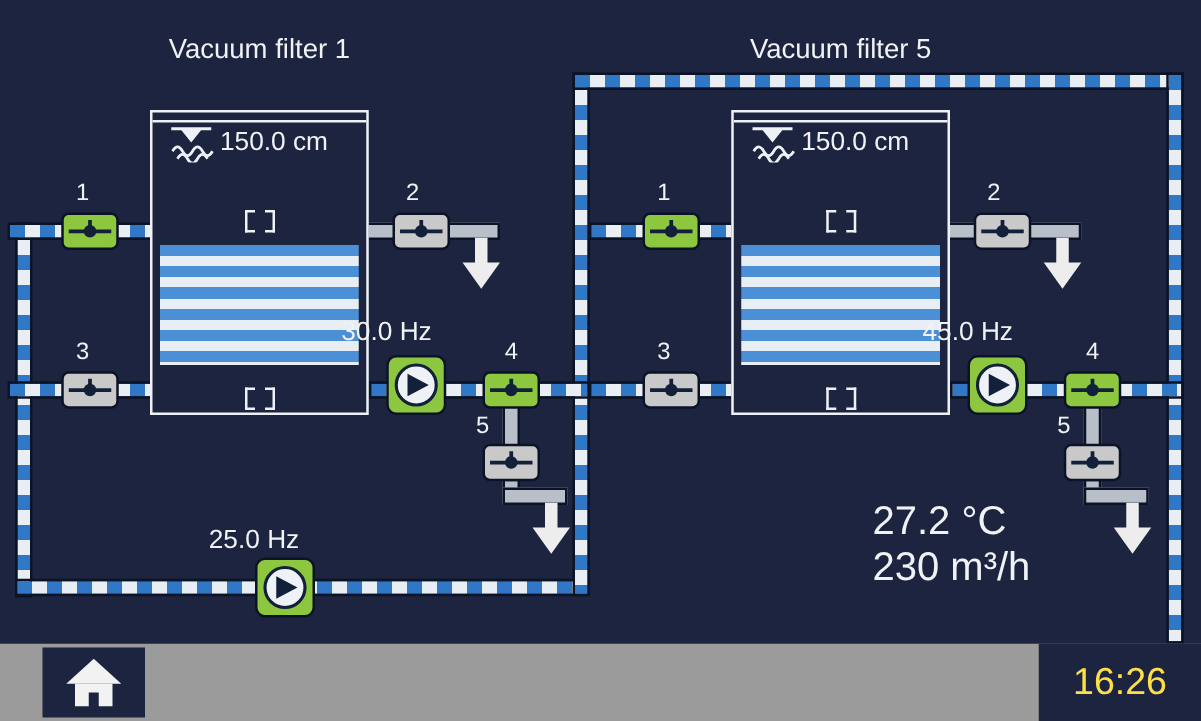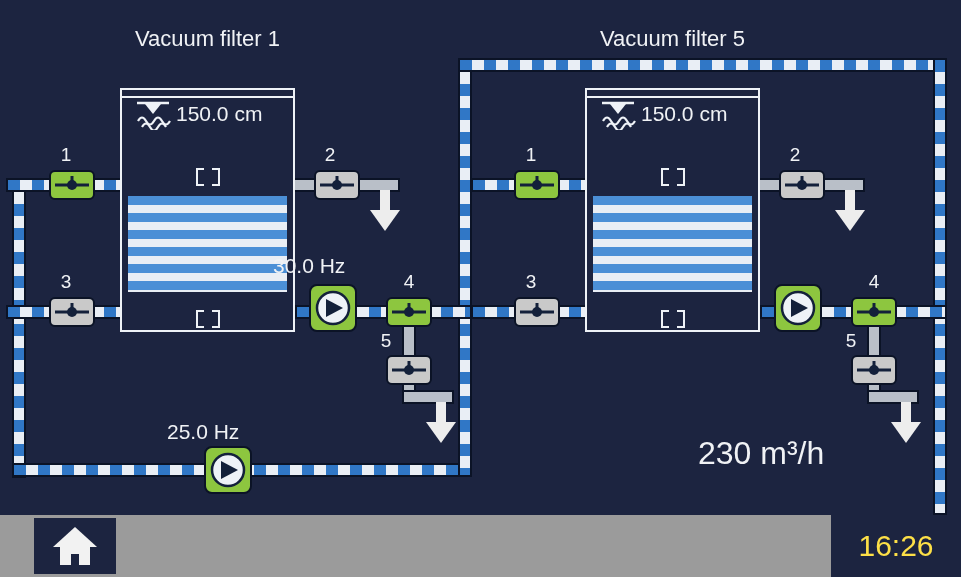--- a/index.html
+++ b/index.html
@@ -214,30 +214,32 @@
           <circle cx="21" cy="21" r="16" fill="#eef2f7" stroke="#13203a" stroke-width="2.5"></circle>
           <polygon points="14,12 14,30 31,21" fill="#13203a"></polygon>
         </svg>
     </div>
 
     <div class="lbl num" style="left:54px;top:144px">1</div>
     <div class="lbl num" style="left:318px;top:144px">2</div>
     <div class="lbl num" style="left:54px;top:271px">3</div>
     <div class="lbl num" style="left:397px;top:271px">4</div>
     <div class="lbl num" style="left:374px;top:330px">5</div>
+    <div class="lbl hz" style="left:273px;top:254px">45.0 Hz</div>
   </div>
 
   <div class="pump" style="left:204px;top:446px">
     <svg width="42" height="42" viewBox="0 0 42 42">
         <circle cx="21" cy="21" r="16" fill="#eef2f7" stroke="#13203a" stroke-width="2.5"></circle>
         <polygon points="14,12 14,30 31,21" fill="#13203a"></polygon>
       </svg>
   </div>
   <div class="lbl hz" style="left:167px;top:420px">25.0 Hz</div>
 
+  <div class="lbl reading-value" style="left:698px;top:398px">27.2 °C</div>
   <div class="lbl reading-value" style="left:698px;top:435px">230 m³/h</div>
 
   <div class="taskbar">
     <div class="home-btn">
       <svg width="46" height="42" viewBox="0 0 46 42">
         <polygon points="23,2 45,22 1,22" fill="#f2f2f2"></polygon>
         <path d="M8 22 h30 v18 h-11 v-11 h-8 v11 h-11 z" fill="#f2f2f2"></path>
       </svg>
     </div>
     <div class="time-panel">

